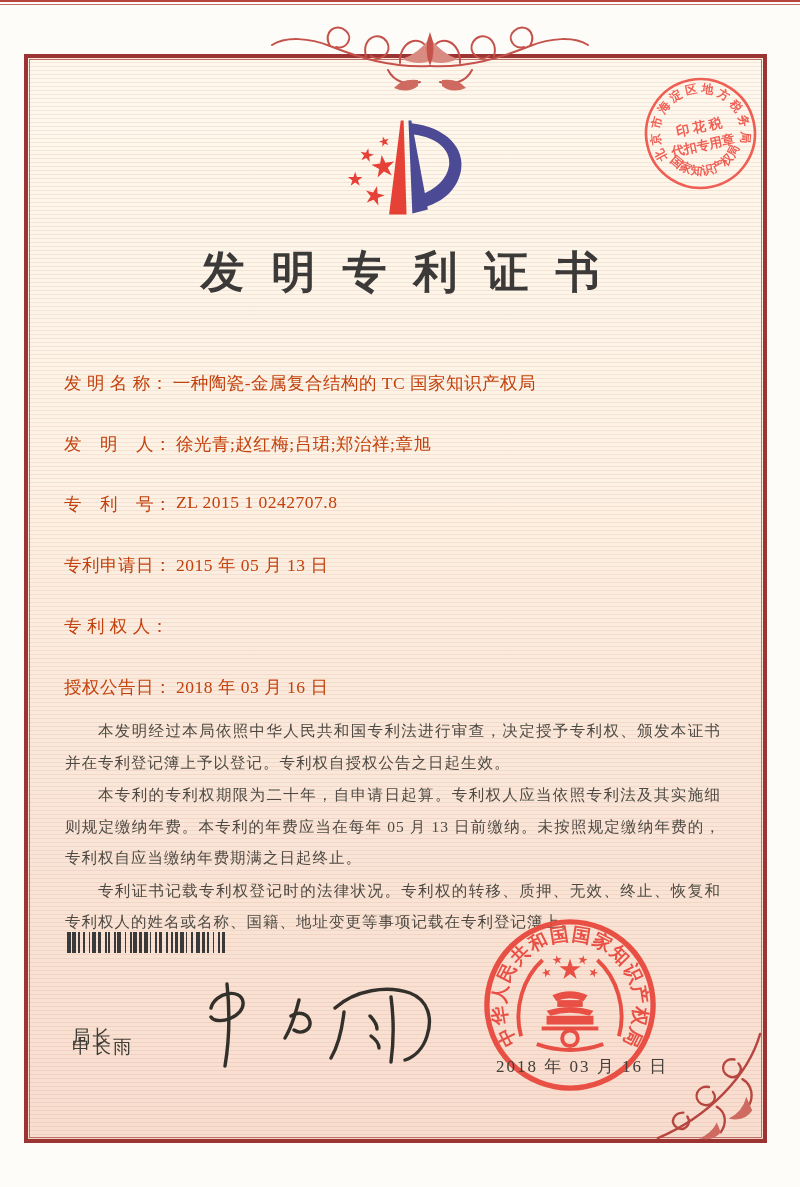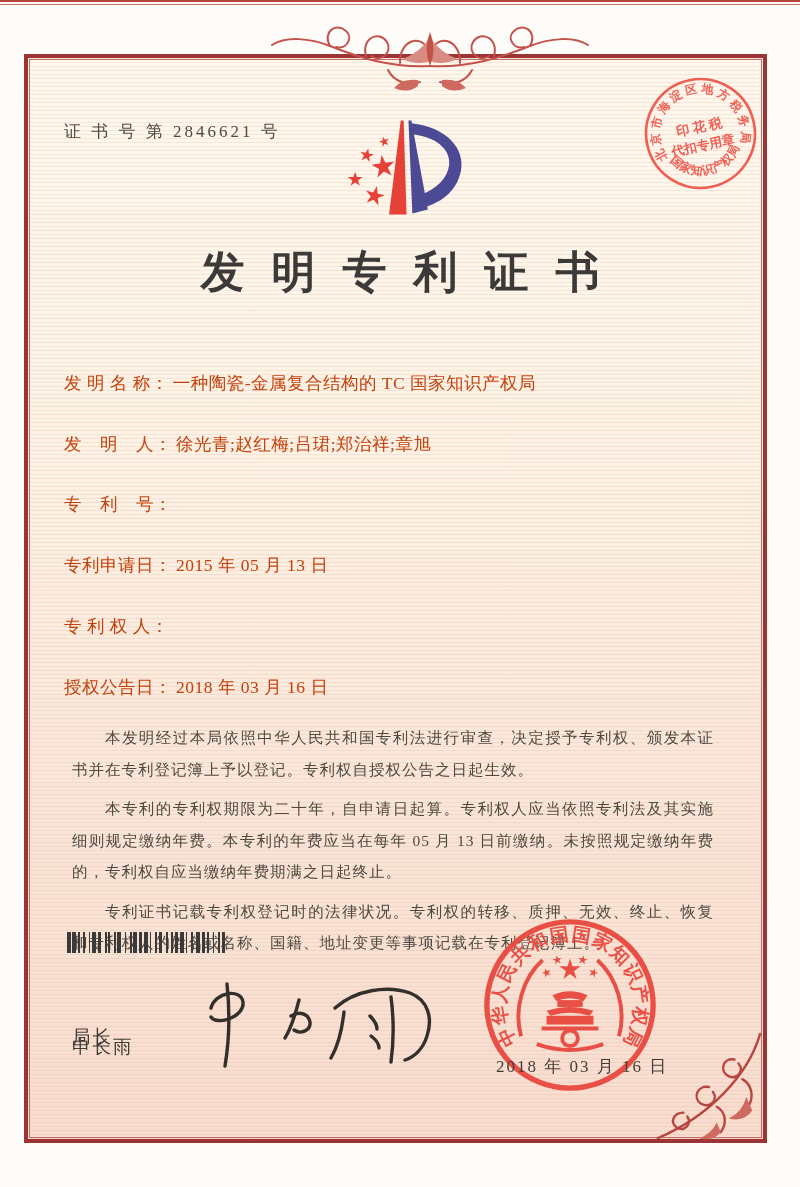--- a/index.html
+++ b/index.html
@@ -26,21 +26,21 @@
 
   .title{position:absolute;top:243px;left:0;right:0;text-align:center;
          font-size:44px;font-weight:bold;color:#3b3a38;letter-spacing:27px;padding-left:27px;}
 
   .field{position:absolute;left:64px;display:flex;font-size:17.5px;color:#c2410c;letter-spacing:0.5px;white-space:nowrap;}
   .field .flabel{flex:none;}
   .field .fvalue{margin-left:4px;}
   .f0{top:371px;} .f1{top:432px;} .f2{top:492px;} .f3{top:553px;} .f4{top:614px;} .f5{top:675px;}
 
   .body-text{position:absolute;left:64px;top:714px;width:658px;}
-  .body-text p{margin:8px;font-size:15.5px;line-height:31.5px;color:#4e4a43;
+  .body-text p{margin:1px;font-size:15.5px;line-height:31.5px;color:#4e4a43;
                letter-spacing:1px;text-indent:33px;text-align:justify;}
 
   .barcode{position:absolute;left:67px;top:932px;height:21px;display:flex;align-items:stretch;}
   .barcode span{flex:none;height:100%;}
   .barcode .bar{background:#3a3a3a;}
   .barcode .gap{background:transparent;}
 
   .signer-role{position:absolute;left:72px;top:1024px;font-size:18.5px;color:#3f3b35;
                font-family:"Liberation Sans","DejaVu Sans",sans-serif;letter-spacing:2px;}
   .signer-name{position:absolute;left:72px;top:1034px;font-size:18.5px;color:#3f3b35;
@@ -68,21 +68,20 @@
       <path d="M98,38 c-5,-18 13,-26 21,-14 c6,10 -6,21 -16,14"></path>
       <path d="M132,45 c-1,-22 20,-29 27,-15"></path>
       <path d="M120,52 c6,12 20,16 32,12"></path>
       <path fill="#d98b82" stroke="none" d="M162,20 q-12,16 -28,21 q16,7 28,2 z"></path>
       <path fill="#cf6a60" stroke="none" d="M150,62 q-16,-2 -24,8 q14,6 24,-2 z"></path>
     </g>
     <use href="#orn-half" transform="translate(324,0) scale(-1,1)"></use>
     <path d="M162,14 q-7,17 0,34 q7,-17 0,-34" fill="#c4524b"></path>
   </svg>
 
-  <div class="cert-no">证 书 号 第 2846621 号</div>
 
   <svg class="logo" width="155" height="148" viewBox="0 0 160 150">
     <defs>
       <path id="star" d="M0,-10 L2.23,-3.07 L9.51,-3.09 L3.61,1.17 L5.88,8.09 L0,3.8 L-5.88,8.09 L-3.61,1.17 L-9.51,-3.09 L-2.23,-3.07 Z"></path>
     </defs>
     <polygon points="73,30 76,30 79,127 61,127" fill="#e64137"></polygon>
     <polygon points="81,30 84,30 101,122 85,126" fill="#4c4a94"></polygon>
     <path d="M84,33 C121,37 140,60 135,83 C130,105 112,116 96,120 L93,107 C109,101 121,91 123,76 C125,59 108,46 82,44 Z" fill="#4c4a94"></path>
     <use href="#star" transform="translate(56,52) scale(0.55) rotate(-15)" fill="#e64137"></use>
     <use href="#star" transform="translate(38,66) scale(0.75) rotate(12)" fill="#e64137"></use>
@@ -112,20 +111,21 @@
   <div class="field f0">
     <span class="flabel">发 明 名 称：</span>
     <span class="fvalue">一种陶瓷-金属复合结构的 TC 国家知识产权局</span>
   </div>
   <div class="field f1">
     <span class="flabel">发　明　人：</span>
     <span class="fvalue">徐光青;赵红梅;吕珺;郑治祥;章旭</span>
   </div>
   <div class="field f2">
     <span class="flabel">专　利　号：</span>
+    <span class="fvalue">ZL 2015 1 0242707.8</span>
   </div>
   <div class="field f3">
     <span class="flabel">专利申请日：</span>
     <span class="fvalue">2015 年 05 月 13 日</span>
   </div>
   <div class="field f4">
     <span class="flabel">专 利 权 人：</span>
   </div>
   <div class="field f5">
     <span class="flabel">授权公告日：</span>

